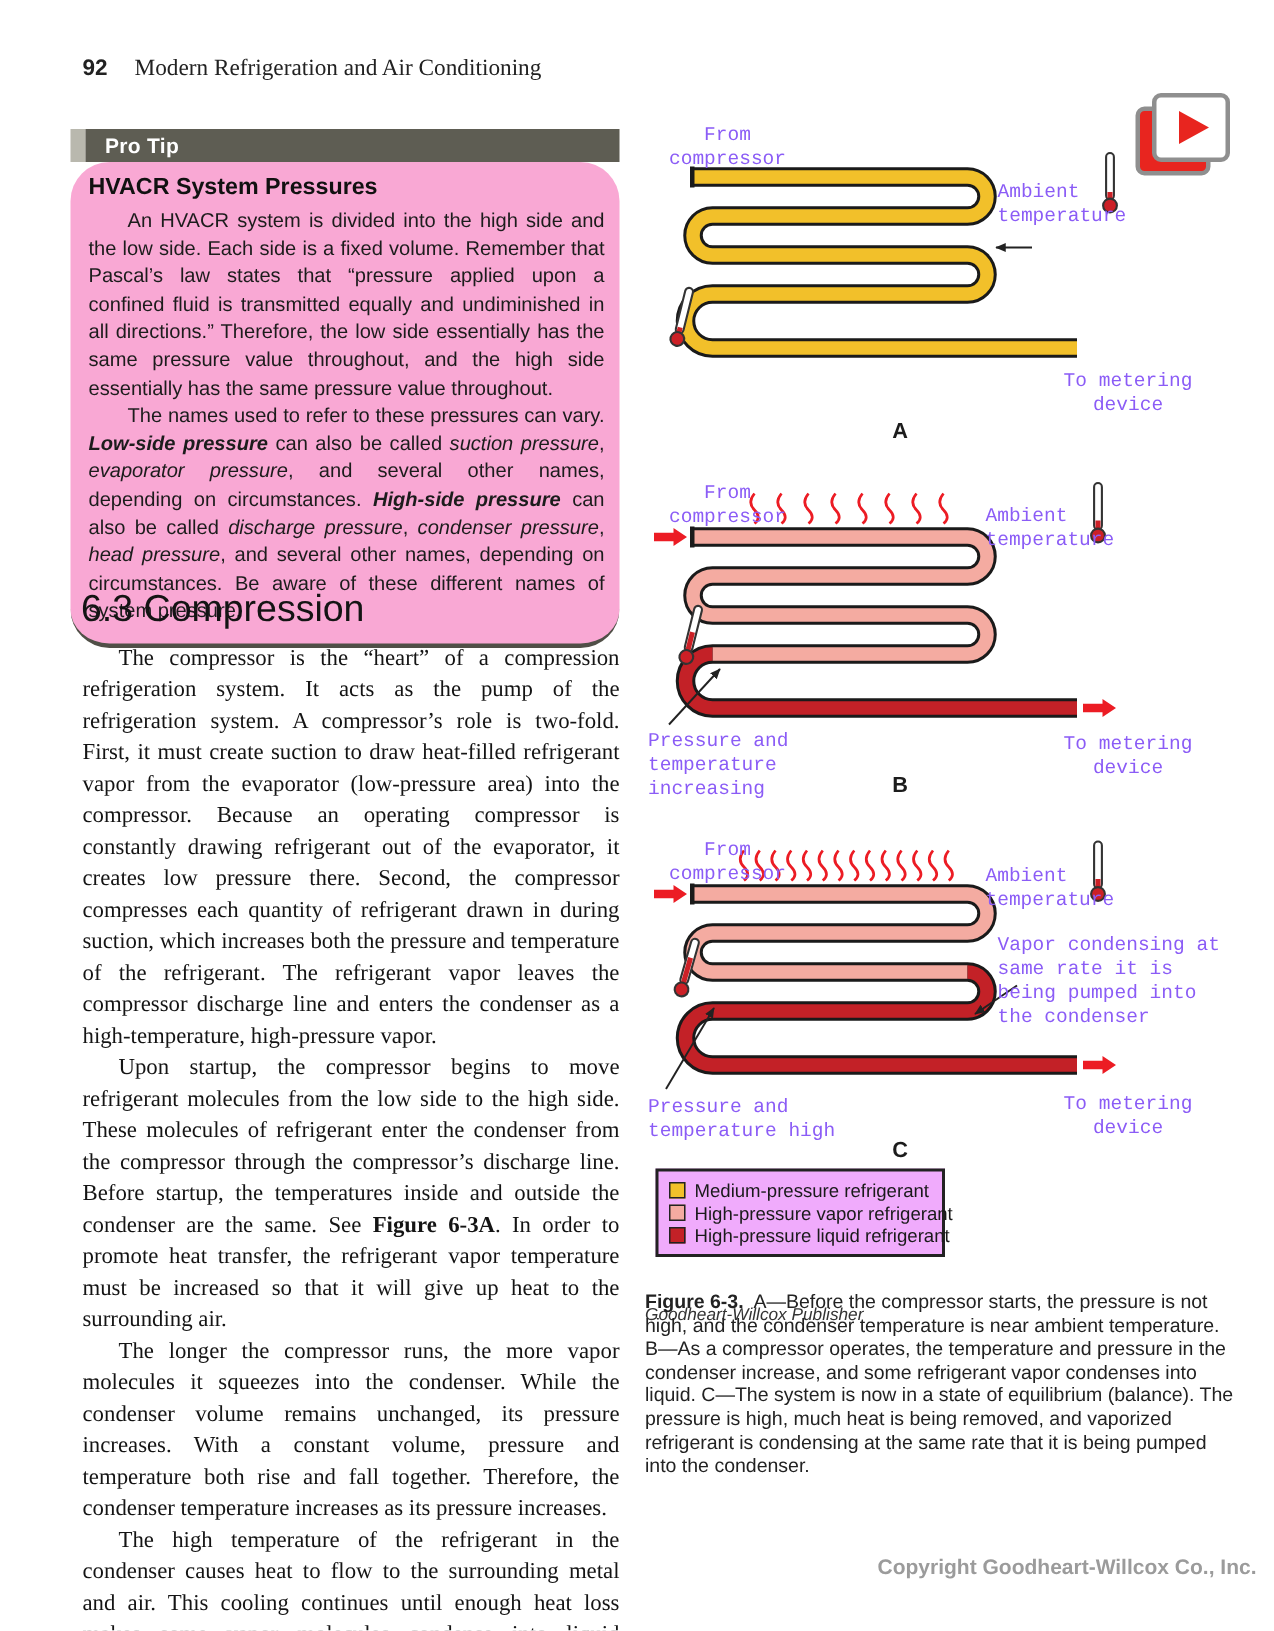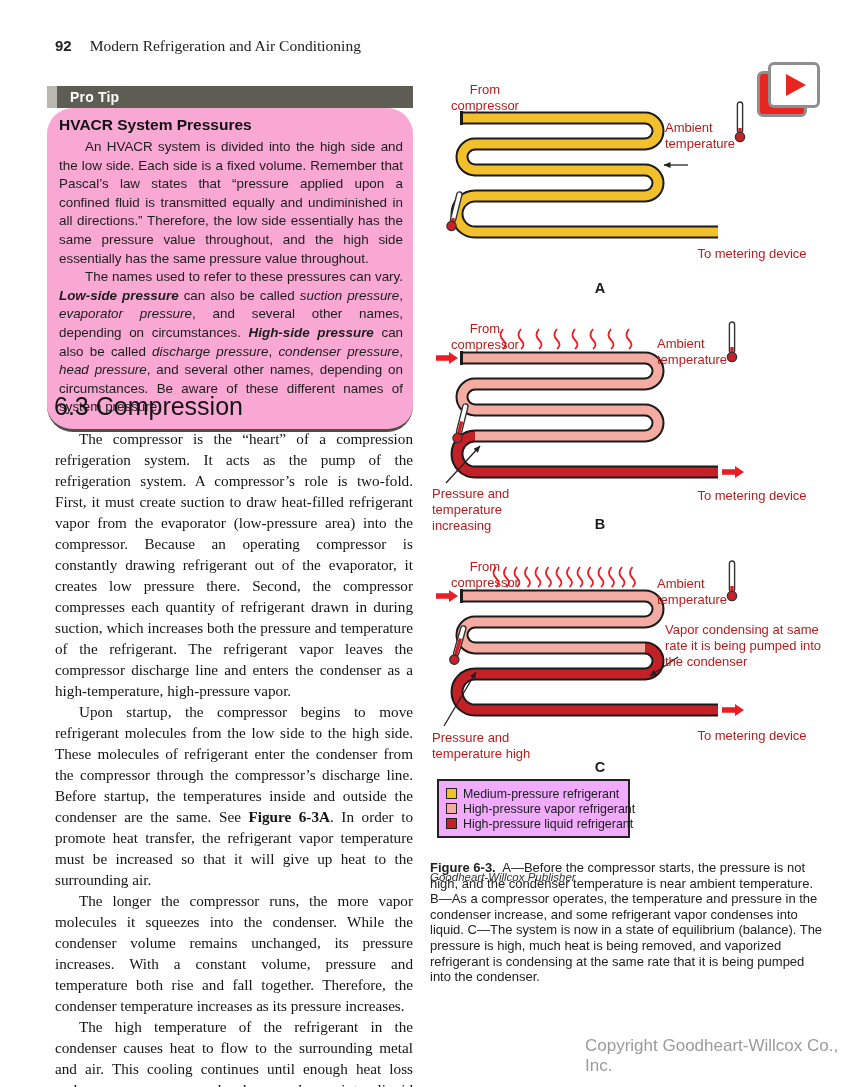--- a/index.html
+++ b/index.html
@@ -22,35 +22,35 @@
   .it{font-style:italic;}
   
   .sec-h{position:absolute;left:54px;top:392px;font-size:25px;font-weight:500;color:#141414;}
   .bodycol{position:absolute;left:55px;top:428px;width:358px;font-family:"Liberation Serif",serif;
            font-size:15.2px;line-height:21px;text-align:justify;color:#141414;}
   .bodycol p{margin:0;text-indent:24px;}
   .bodycol b{font-weight:bold;}
   
   .diagram{position:absolute;left:430px;width:405px;}
   .diagram svg{position:absolute;left:0;top:0;}
-  .dlabel{position:absolute;font-size:13px;line-height:16px;color:#b91c1c;}
+  .dlabel{position:absolute;font-size:13px;line-height:16px;color:#8b5cf6;font-family:Liberation Mono, monospace;}
   .ctr{text-align:center;}
   .letter{position:absolute;font-weight:bold;font-size:14.5px;color:#1c1c1c;}
   
   .legend{position:absolute;left:437px;top:779px;width:193px;background:#f0abfc;border:2px solid #222;
           padding:5px 7px;box-sizing:border-box;}
   .legend-row{display:flex;align-items:center;height:15px;}
   .swatch{width:11px;height:11px;border:1.5px solid #222;box-sizing:border-box;margin-right:6px;flex:none;}
   .legend-row span{font-size:12.4px;white-space:nowrap;}
   
   .credit{position:absolute;left:430px;top:841px;width:356px;text-align:left;
           font-size:11.5px;font-style:italic;color:#333;margin-top:30px;}
   .caption{position:absolute;left:430px;top:860px;width:394px;font-size:13px;line-height:15.6px;color:#222;}
   .caption b{font-weight:bold;}
-  .copyright{position:absolute;left:585px;top:1036px;font-size:17px;color:#9b9b9b;}
+  .copyright{position:absolute;left:585px;top:1036px;font-size:14px;color:#9b9b9b;font-weight:bold;}
   
   .play{position:absolute;left:757px;top:62px;width:64px;height:56px;cursor:pointer;}
   .play .back{position:absolute;left:0;top:9px;width:44px;height:40px;background:#e8251f;
               border:3px solid #8f8f8f;border-radius:6px;}
   .play .front{position:absolute;left:11px;top:0;width:46px;height:40px;background:#ffffff;
                border:3px solid #8f8f8f;border-radius:6px;}
   .play .tri{position:absolute;left:15px;top:9px;width:0;height:0;
              border-left:20px solid #e8251f;border-top:11px solid transparent;border-bottom:11px solid transparent;}
 </style>
 </head>

